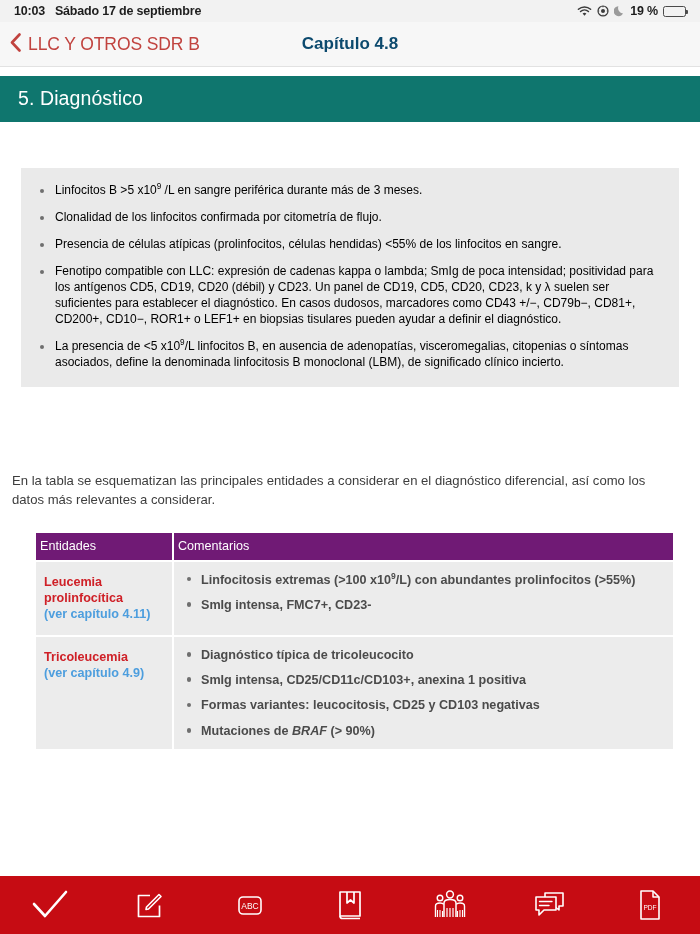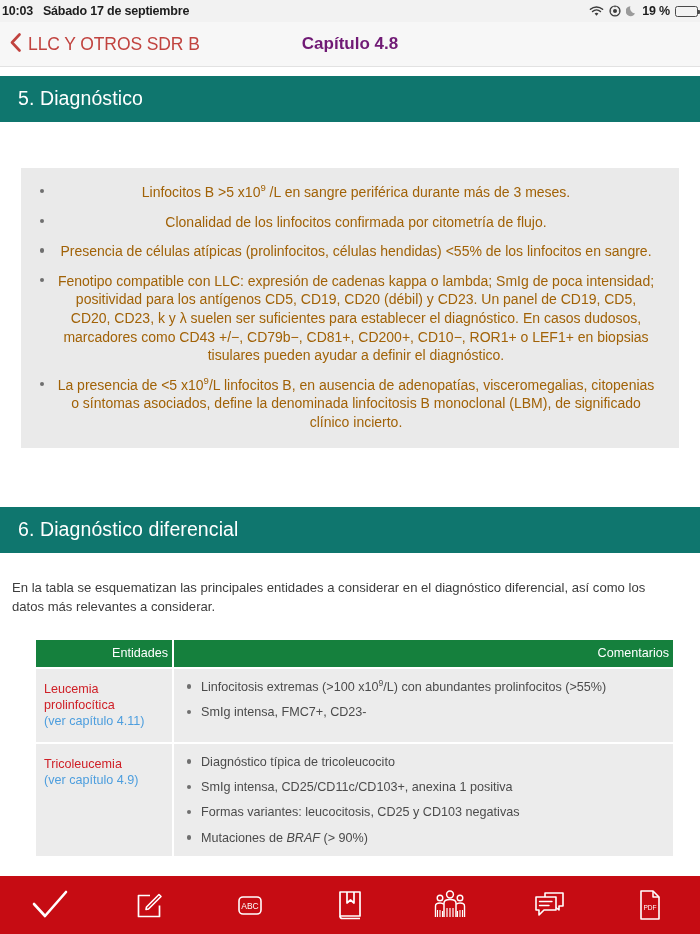--- a/index.html
+++ b/index.html
@@ -9,21 +9,21 @@
     font-family: "Liberation Sans", sans-serif;
     overflow: hidden;
   }
   body { position: relative; }
 
   
   .statusbar {
     height: 22px; width: 100%;
     background: #f2f2f2;
     display: flex; align-items: center;
-    padding: 0 2px;
+    padding: 0 14px;
     font-size: 12.5px; color: #1d1d1d;
     font-family: "Liberation Sans", sans-serif;
   }
   .sb-time { font-weight: 700; letter-spacing: -0.2px; }
   .sb-date { margin-left: 10px; font-weight: 700; letter-spacing: -0.2px; }
   .sb-right { margin-left: auto; display: flex; align-items: center; gap: 5px; }
   .sb-right svg { display: block; }
   .sb-pct { font-size: 12.5px; font-weight: 700; letter-spacing: -0.2px; }
   .battery {
     width: 23px; height: 11px; border: 1.2px solid #4a4a4a;
@@ -47,21 +47,21 @@
     display: flex; align-items: center; gap: 7px;
     padding-left: 10px; cursor: pointer;
   }
   .back-chevron { display: block; }
   .back-label {
     color: #c1433f; font-size: 17.5px; letter-spacing: -0.1px;
   }
   .nav-title {
     position: absolute; left: 0; right: 0; top: 0; bottom: 0;
     display: flex; align-items: center; justify-content: center;
-    color: #701a75; font-size: 17px; font-weight: 700;
+    color: #0c4a6e; font-size: 17px; font-weight: 700;
     pointer-events: none;
   }
 
   
   .content {
     position: absolute;
     top: 67px; left: 0; right: 0; bottom: 58px;
     overflow: hidden; background: #ffffff;
   }
 
@@ -78,24 +78,23 @@
   .panel {
     background: #eaeaea;
     margin: 0 21px;
     padding: 15px 22px 16px 16px;
   }
   ul.bullets { list-style: none; }
   ul.bullets > li {
     position: relative;
     padding-left: 18px;
     margin-bottom: 11px;
-    font-size: 14px;
+    font-size: 12px;
     line-height: 1.33;
-    color: #a16207;
-    text-align: center;
+    color: #000000;
   }
   ul.bullets > li:last-child { margin-bottom: 0; }
   ul.bullets > li::before {
     content: "";
     position: absolute;
     left: 3px; top: 6px;
     width: 4.4px; height: 4.4px;
     background: #6f6f6f;
     border-radius: 50%;
   }
@@ -110,35 +109,36 @@
   }
 
   
   .tbl-wrap { margin: 23px 27px 0 36px; }
   table.ddx {
     width: 100%;
     border-collapse: collapse;
     table-layout: fixed;
   }
   table.ddx th {
-    background: #15803d;
+    background: #701a75;
     color: #ffffff;
     font-weight: 400;
     font-size: 12.6px;
     padding: 6px 4px 7px;
-    text-align: right;
+    text-align: left;
     border-right: 2px solid #ffffff;
   }
   table.ddx th:last-child { border-right: none; }
   table.ddx col.c1 { width: 137px; }
   table.ddx td {
     background: #ececec;
     vertical-align: top;
     border-top: 2px solid #ffffff;
     border-right: 2px solid #ffffff;
+    font-weight: bold;
   }
   table.ddx td:last-child { border-right: none; }
   td.ent {
     padding: 12px 6px 12px 8px;
     font-size: 12.6px;
     line-height: 1.3;
   }
   .ent-name { color: #cf2027; }
   .ent-link { color: #4d9ede; }
   td.com { padding: 10px 10px 10px 8px; }
@@ -243,23 +243,20 @@
       <li>Linfocitos B &gt;5 x10<sup>9</sup> /L en sangre periférica durante más de 3 meses.</li>
       <li>Clonalidad de los linfocitos confirmada por citometría de flujo.</li>
       <li>Presencia de células atípicas (prolinfocitos, células hendidas) &lt;55% de los linfocitos en sangre.</li>
       <li>Fenotipo compatible con LLC: expresión de cadenas kappa o lambda; SmIg de poca intensidad; positividad para los antígenos CD5, CD19, CD20 (débil) y CD23. Un panel de CD19, CD5, CD20, CD23, k y λ suelen ser suficientes para establecer el diagnóstico. En casos dudosos, marcadores como CD43 +/−, CD79b−, CD81+, CD200+, CD10−, ROR1+ o LEF1+ en biopsias tisulares pueden ayudar a definir el diagnóstico.</li>
       <li>La presencia de &lt;5 x10<sup>9</sup>/L linfocitos B, en ausencia de adenopatías, visceromegalias, citopenias o síntomas asociados, define la denominada linfocitosis B monoclonal (LBM), de significado clínico incierto.</li>
     </ul>
   </div>
 
   <div style="height:59px"></div>
 
-  <div class="section-bar">
-    <span>6. Diagnóstico diferencial</span>
-  </div>
 
   <p class="intro">En la tabla se esquematizan las principales entidades a considerar en el diagnóstico diferencial, así como los datos más relevantes a considerar.</p>
 
   <div class="tbl-wrap">
     <table class="ddx">
       <colgroup>
           <col class="c1">
           <col>
         </colgroup>
       <thead>

